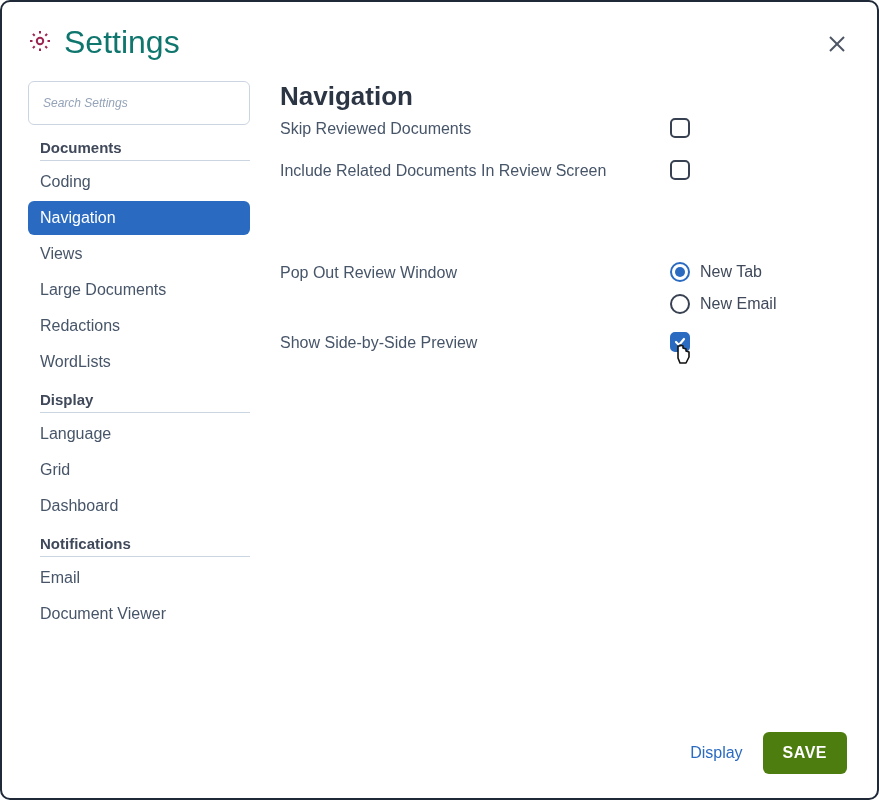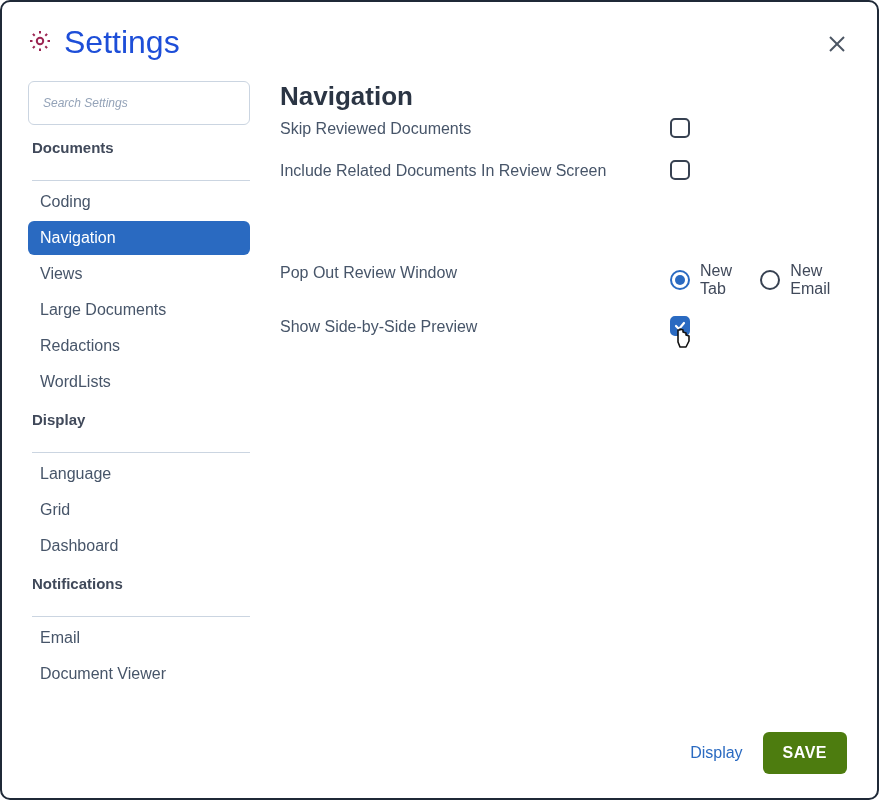--- a/index.html
+++ b/index.html
@@ -2,50 +2,50 @@
 <html><head>
 <meta charset="utf-8">
 <style>
   * { box-sizing: border-box; }
   html, body { margin:0; padding:0; font-family: "Segoe UI", "Helvetica Neue", Arial, sans-serif; color:#374151; }
   .modal {
     width:879px; height:800px; border:2px solid #1f2937; border-radius:10px;
     position:relative; background:#fff; overflow:hidden;
   }
   .header { display:flex; align-items:center; padding:22px 26px 10px 26px; }
-  .header h1 { font-size:32px; font-weight:500; margin:0 0 0 12px; color:#1d4ed8; }
+  .header h1 { font-size:32px; font-weight:500; margin:0 0 0 12px; color:#0f766e; }
   .close-btn { position:absolute; top:32px; right:30px; cursor:pointer; color:#4b5563; }
   .body { display:flex; padding:10px 26px 0 26px; }
   .sidebar { width:222px; flex-shrink:0; }
   .search {
     width:100%; height:44px; border:1px solid #cbd5e1; border-radius:6px;
     padding:0 14px; font-size:12px; color:#475569; font-style:italic;
   }
   .search::placeholder { color:#94a3b8; font-style:italic; }
-  .cat { font-size:15px; font-weight:600; color:#40495a; margin:12px 0 0 4px; border-bottom:1px solid #cbd5e1; padding-bottom:24px;}
+  .cat { font-size:15px; font-weight:600; color:#40495a; margin:12px 0 0 12px; border-bottom:1px solid #cbd5e1; padding-bottom:4px;}
   .cat.first { margin-top:14px; }
   .items { padding:4px 0 0 0; }
   .item {
     padding:8px 12px; font-size:16px; color:#475569; border-radius:6px;
     cursor:pointer; margin-bottom:2px;
   }
   .item.active { background:#2a6ac1; color:#fff; }
   .content { flex:1; padding:0 0 0 30px; }
   .content h2 { font-size:26px; font-weight:600; color:#2b3544; margin:0 0 6px 0; }
   .row { display:flex; align-items:flex-start; margin-bottom:18px; }
   .row .label { flex:0 0 390px; font-size:16px; color:#475569; padding-top:2px; }
   .row .ctrl { flex:1; }
   .chk {
     width:20px; height:20px; border:2px solid #374151; border-radius:5px;
     display:inline-flex; align-items:center; justify-content:center; cursor:pointer; background:#fff;
   }
   .chk.checked { background:#2a6ac1; border-color:#2a6ac1; }
   .chk.checked svg { display:block; }
   .chk svg { display:none; }
-  .radio-group { display:flex; flex-direction:row; gap:12px; }
+  .radio-group { display:flex; flex-direction:column; gap:12px; }
   .radio-opt { display:flex; align-items:center; gap:10px; font-size:16px; color:#40495a; cursor:pointer;}
   .radio {
     width:20px; height:20px; border:2px solid #374151; border-radius:50%;
     display:inline-flex; align-items:center; justify-content:center; flex-shrink:0;
   }
   .radio.selected { border-color:#2a6ac1; }
   .radio.selected::after {
     content:""; width:10px; height:10px; border-radius:50%; background:#2a6ac1;
   }
   .gap-row { height:60px; }

